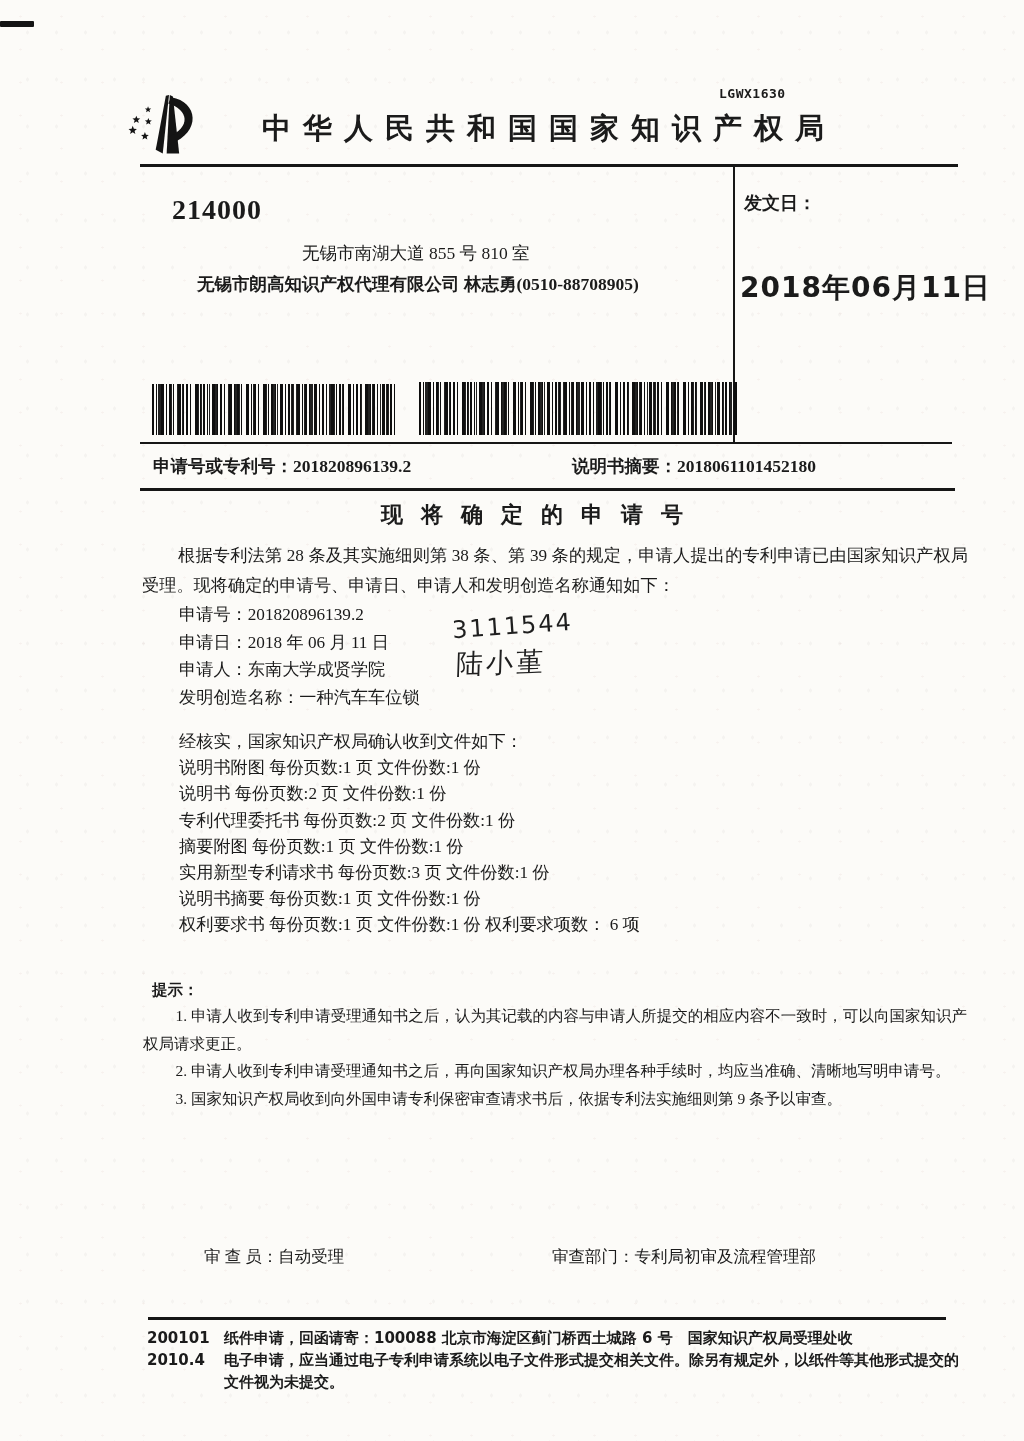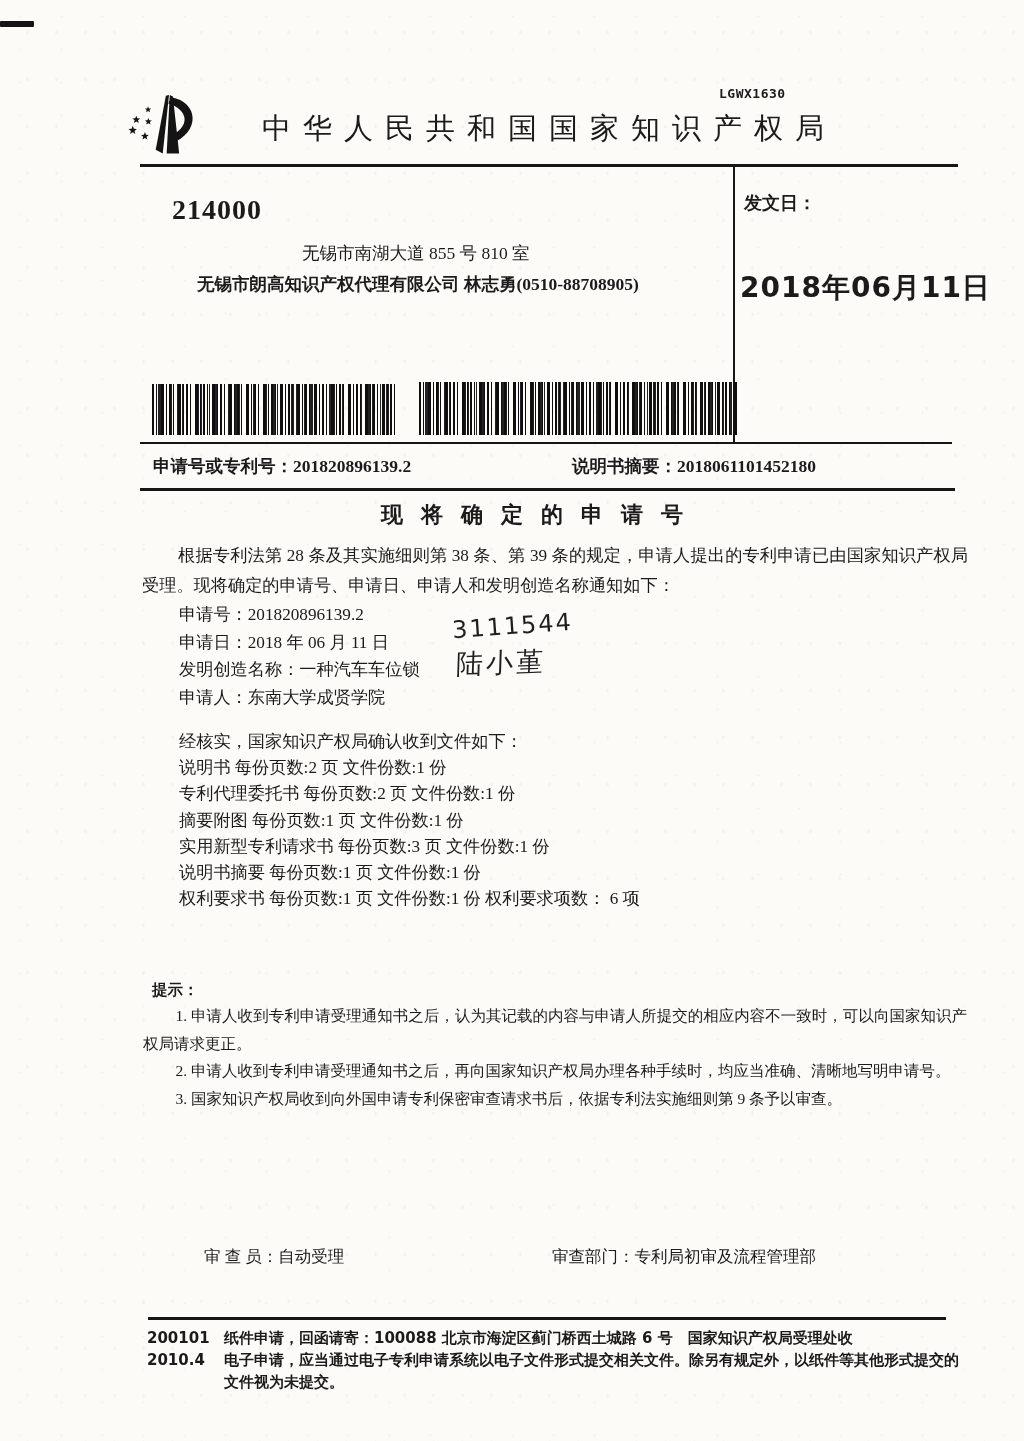--- a/index.html
+++ b/index.html
@@ -13,21 +13,21 @@
     background-size:41px 33px, 29px 47px;
     background-position:0 0, 13px 9px;
   }
   .abs{position:absolute;}
   .nowrap{white-space:nowrap;}
   .rule{background:#161616;}
   
   .scan-dash{left:0;top:21px;width:34px;height:6px;background:#141414;border-radius:1px;}
   .header-code{left:719px;top:86px;font-family:"DejaVu Sans Mono",monospace;font-size:13px;font-weight:700;letter-spacing:0.5px;}
   .logo{left:126px;top:90px;width:86px;height:74px;}
-  .agency{left:262px;top:109px;font-size:29px;font-weight:400;letter-spacing:12px;white-space:nowrap;}
+  .agency{left:262px;top:109px;font-size:29px;font-weight:700;letter-spacing:12px;white-space:nowrap;}
   .rule-header{left:140px;top:164px;width:818px;height:3px;}
   .vdiv{left:733px;top:164px;width:2px;height:280px;background:#161616;}
   
   .postcode{left:172px;top:194px;font-size:28px;font-weight:700;letter-spacing:1px;}
   .addr1{left:302px;top:241px;font-size:17.5px;font-weight:400;}
   .addr2{left:197px;top:272px;font-size:17.5px;font-weight:700;}
   
   .issue-label{left:744px;top:191px;font-size:18px;font-weight:700;}
   .issue-date{left:740px;top:269px;font-size:28px;font-weight:700;font-family:"DejaVu Sans",sans-serif;letter-spacing:1px;white-space:nowrap;}
   
@@ -110,29 +110,30 @@
   </div>
 
   <div class="abs rule rule-mid-2"></div>
 
   <div class="abs notice-title">现将确定的申请号</div>
   <p class="abs intro" style="margin:0">根据专利法第 28 条及其实施细则第 38 条、第 39 条的规定，申请人提出的专利申请已由国家知识产权局受理。现将确定的申请号、申请日、申请人和发明创造名称通知如下：</p>
 
   <div class="abs fields">
     <div><span>申请号：</span><span>201820896139.2</span></div>
     <div><span>申请日：</span><span>2018 年 06 月 11 日</span></div>
+    <div><span>申请人：</span><span>东南大学成贤学院</span></div>
     <div><span>发明创造名称：</span><span>一种汽车车位锁</span></div>
-    <div><span>申请人：</span><span>东南大学成贤学院</span></div>
   </div>
 
   <div class="abs handwriting hand-1">3111544</div>
   <div class="abs handwriting hand-2">陆小堇</div>
 
   <div class="abs received">
     <div>经核实，国家知识产权局确认收到文件如下：</div>
+    <div>说明书附图 每份页数:1 页  文件份数:1 份</div>
     <div>说明书 每份页数:2 页  文件份数:1 份</div>
     <div>专利代理委托书 每份页数:2 页  文件份数:1 份</div>
     <div>摘要附图 每份页数:1 页  文件份数:1 份</div>
     <div>实用新型专利请求书 每份页数:3 页  文件份数:1 份</div>
     <div>说明书摘要 每份页数:1 页  文件份数:1 份</div>
     <div>权利要求书 每份页数:1 页  文件份数:1 份  权利要求项数：  6 项</div>
   </div>
 
   <div class="abs notes-label">提示：</div>
   <div class="abs notes">

